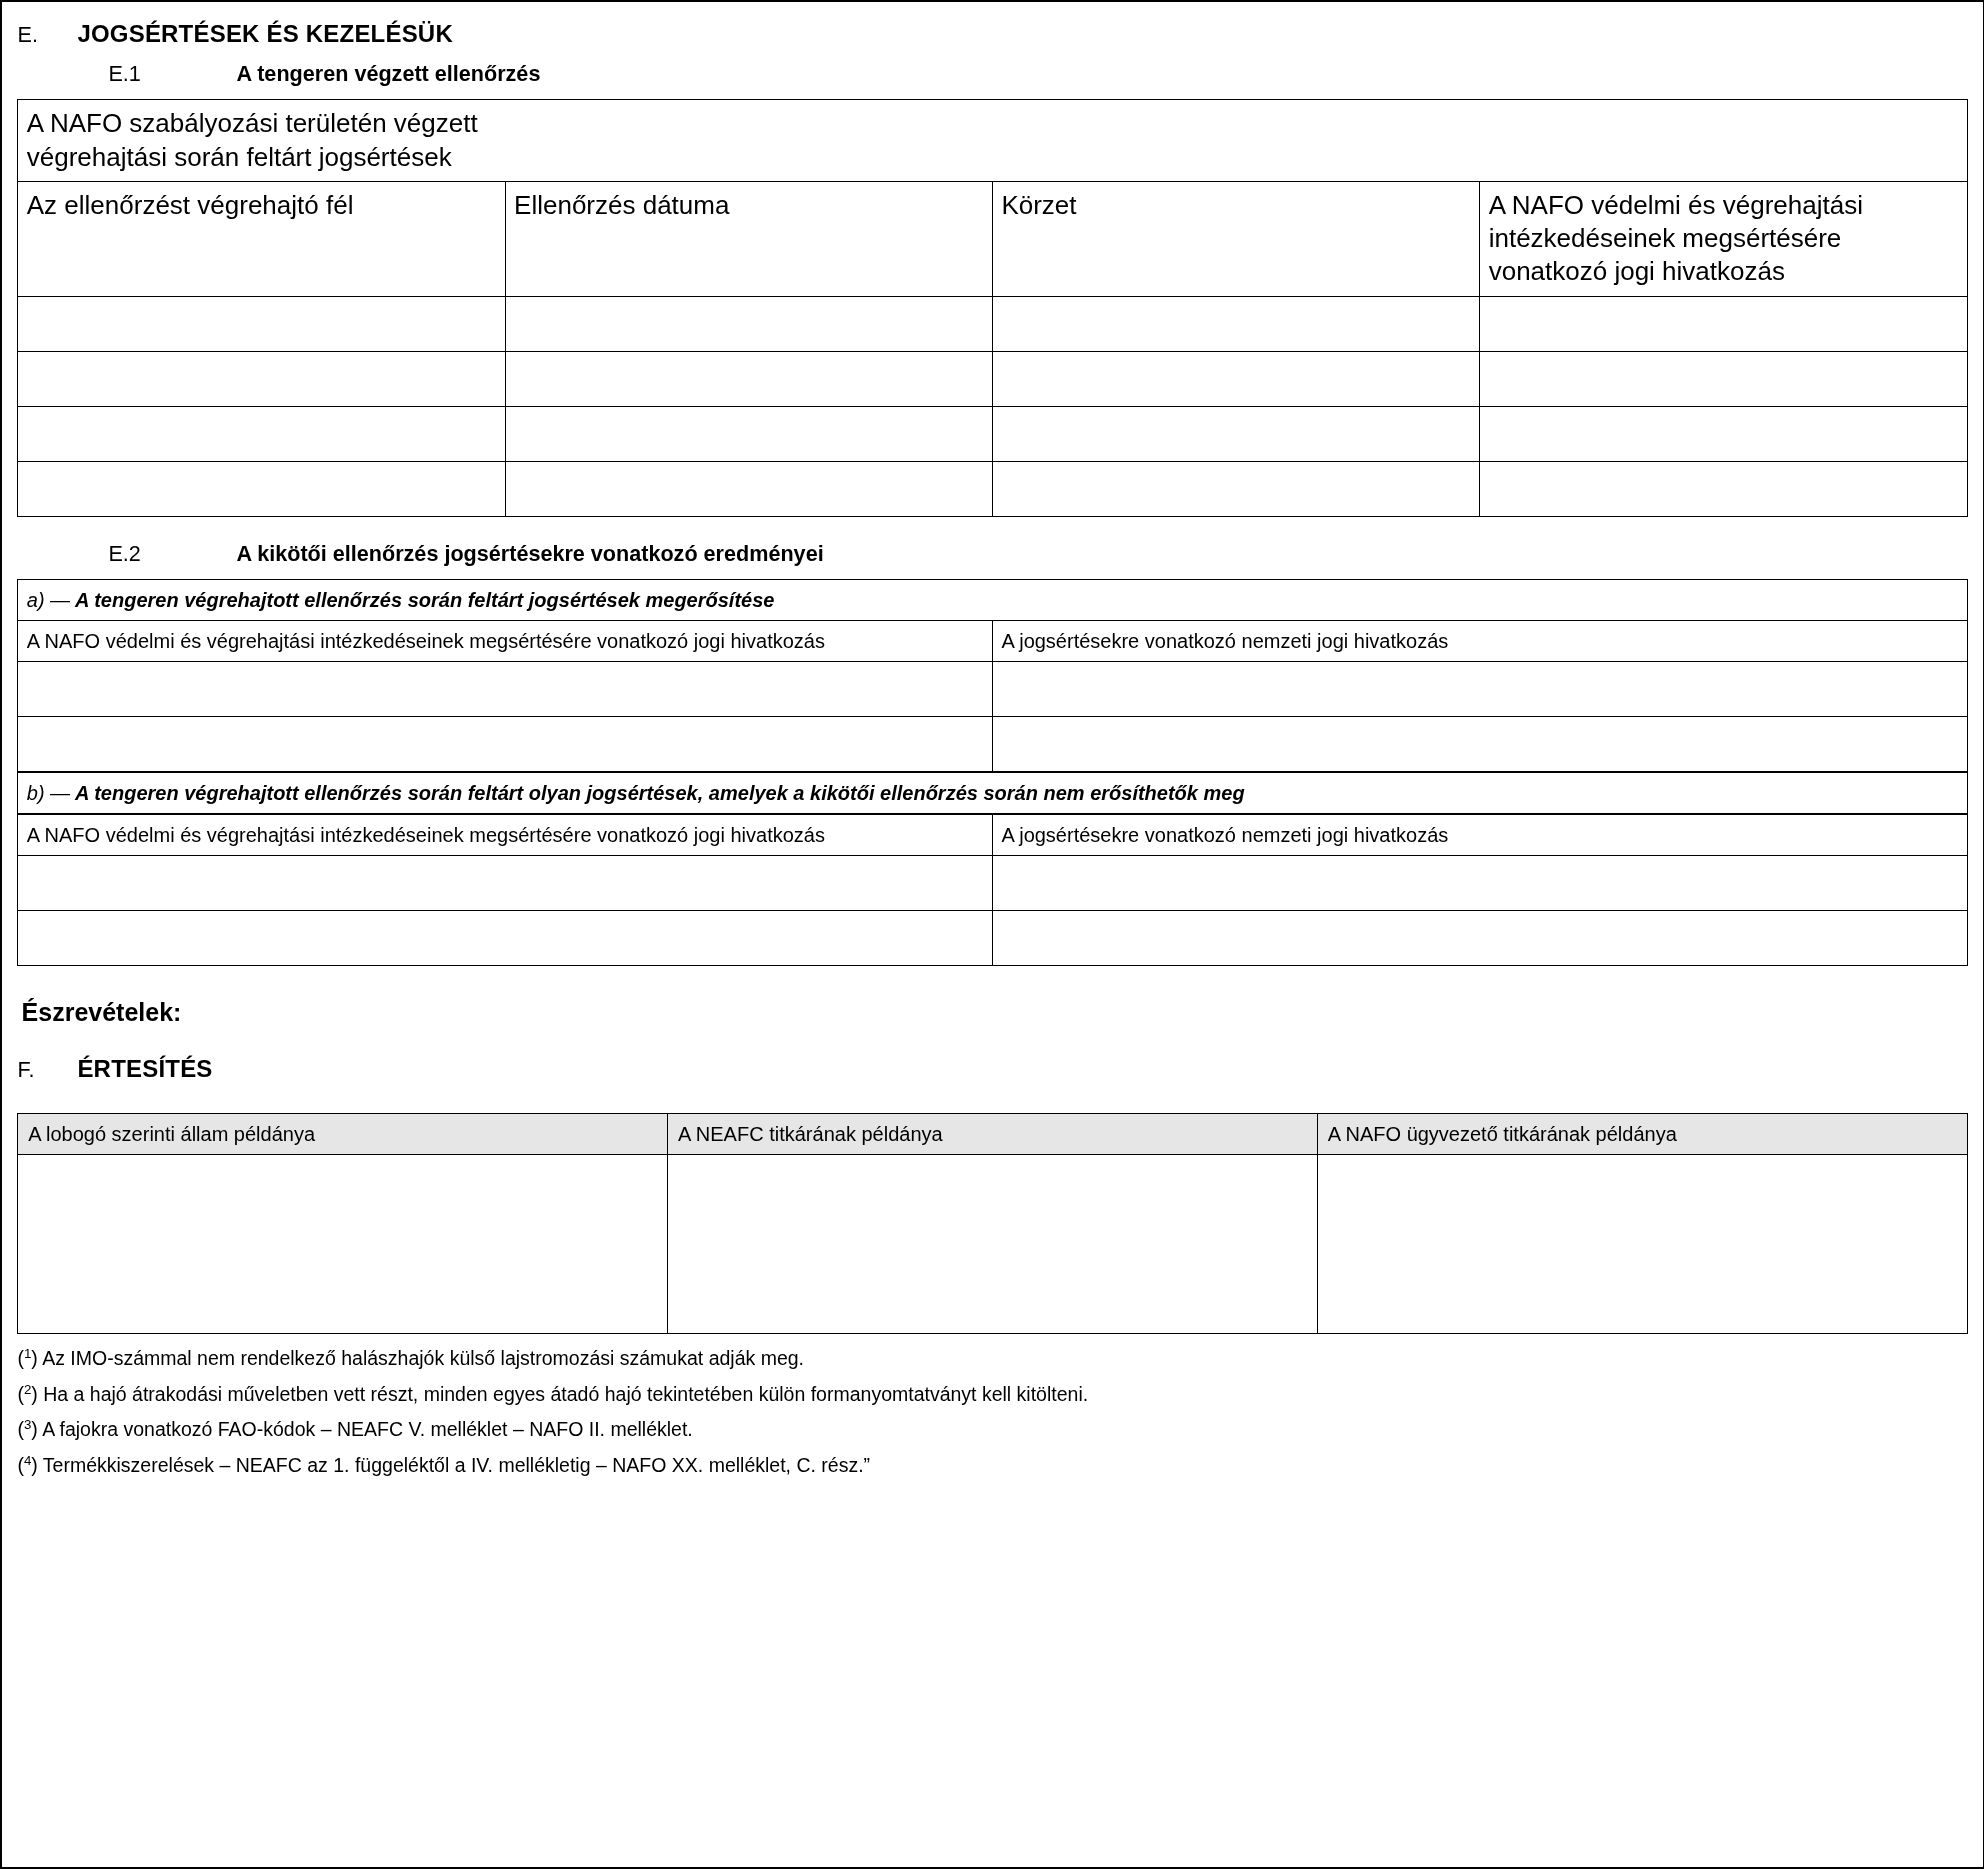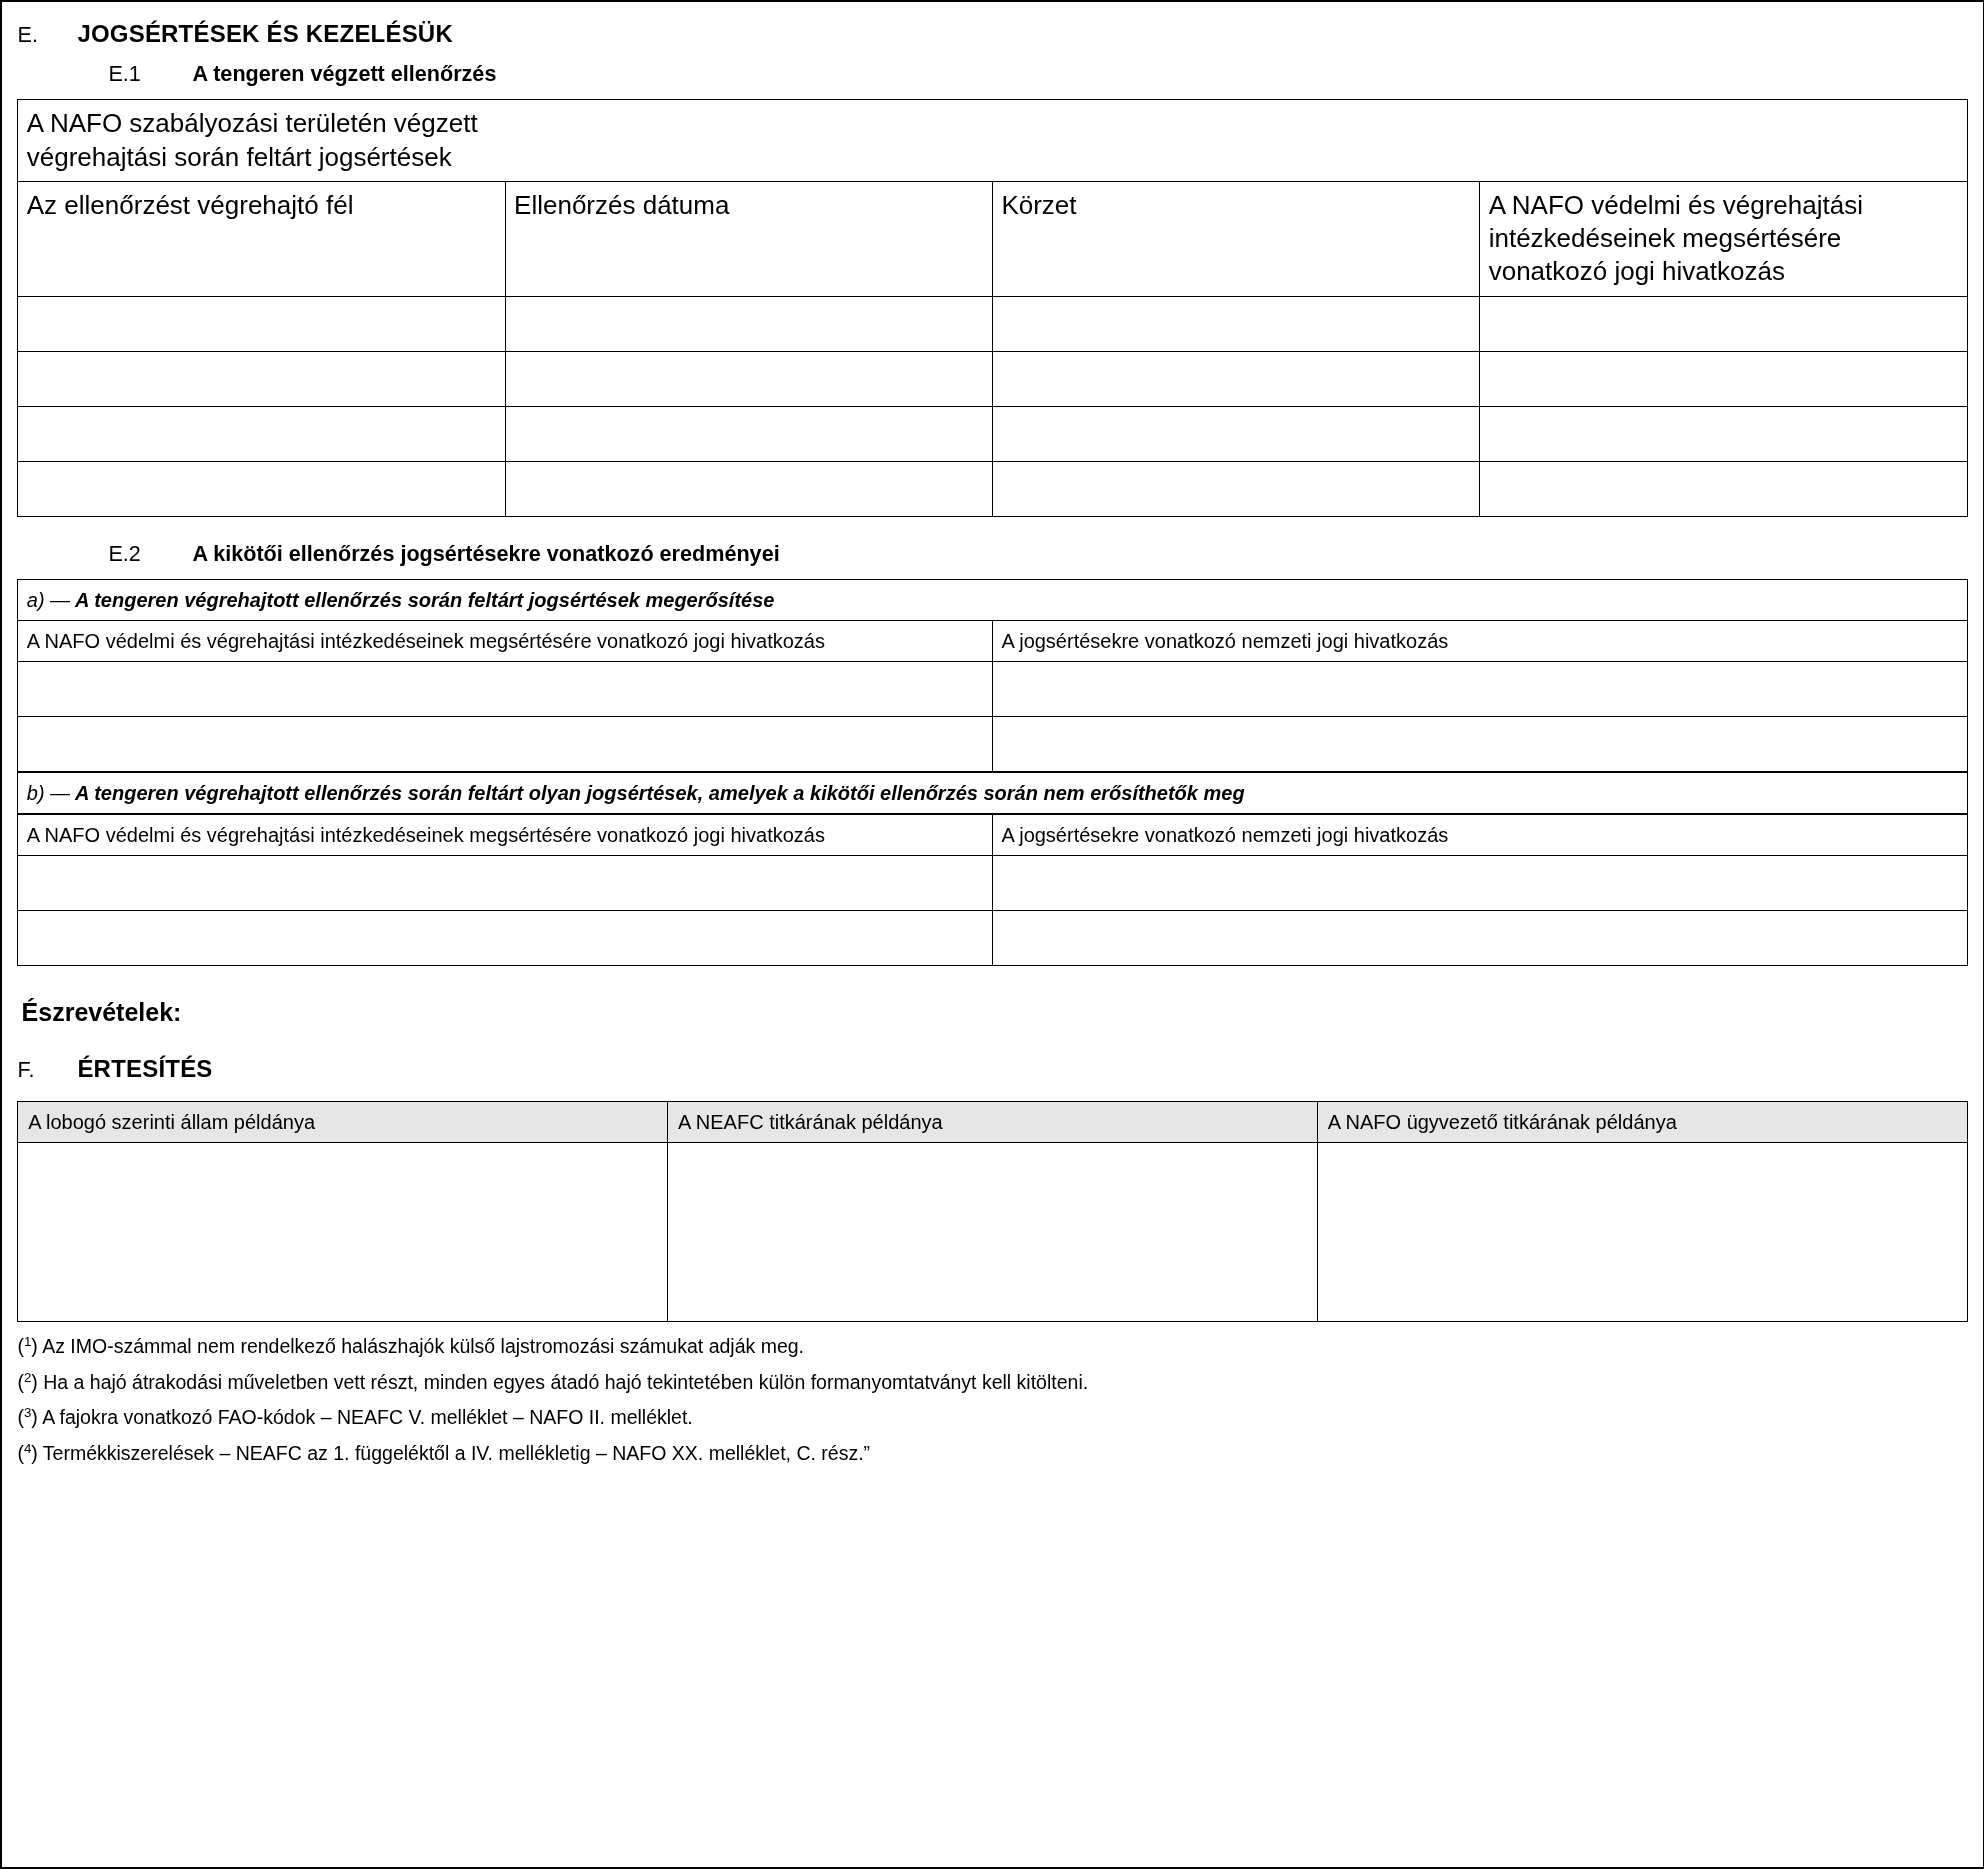--- a/index.html
+++ b/index.html
@@ -38,20 +38,21 @@
     font-weight: normal;
     font-size: 21.6px;
   }
   .sub-head {
     display: flex;
     align-items: flex-start;
     font-weight: bold;
     font-size: 21.6px;
     margin: 4.2px 0 12.6px 0;
     padding-left: 91px;
+    gap: 44px;
   }
   .sub-head .num {
     width: 84px;
     flex: 0 0 84px;
     font-weight: normal;
   }
 
   
   table.grid {
     border-collapse: collapse;
@@ -92,21 +93,21 @@
   td.hdr-bold {
     font-weight: bold;
     font-style: italic;
   }
 
   
   table.notice {
     border-collapse: collapse;
     width: 100%;
     table-layout: fixed;
-    margin-top: 18px;
+    margin-top: 30px;
     border-radius: 10px;
   }
   table.notice td {
     border: 1.4px solid #000;
     padding: 8.4px 9.8px;
     font-size: 20px;
     vertical-align: top;
   }
   table.notice td.shaded {
     background-color: #e6e6e6;

